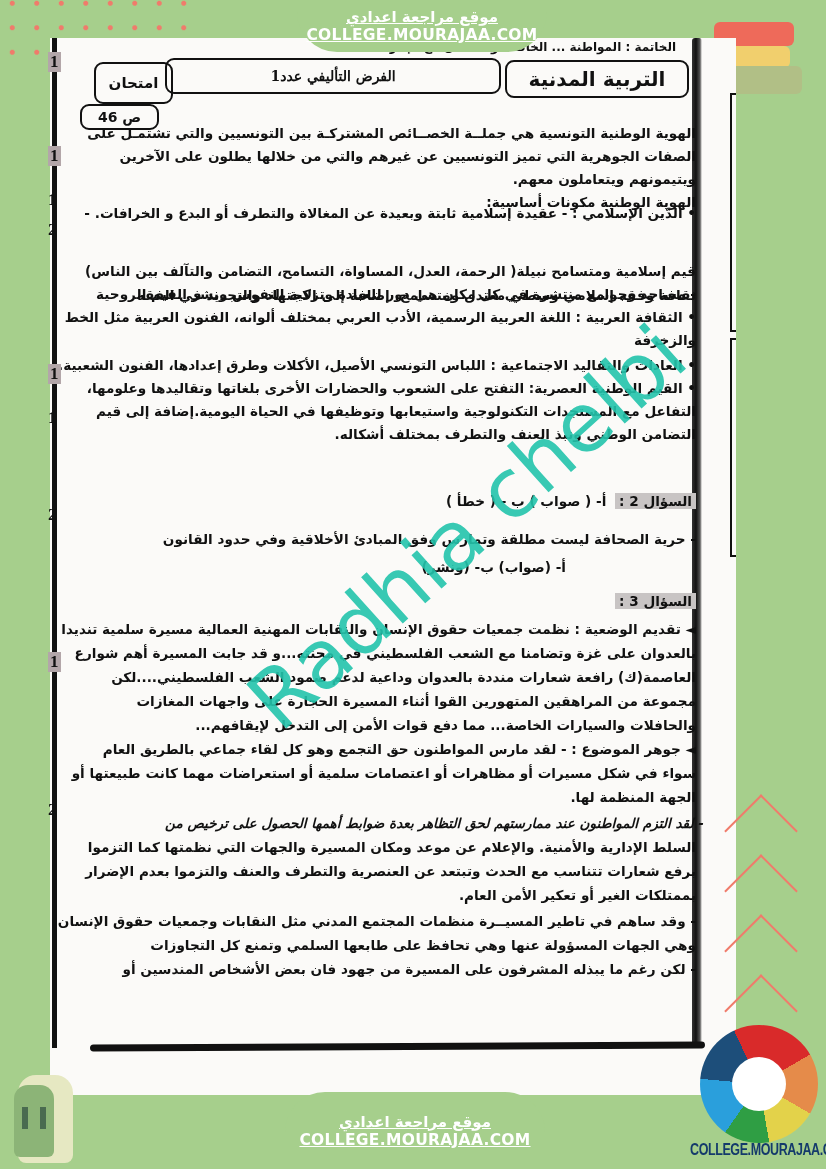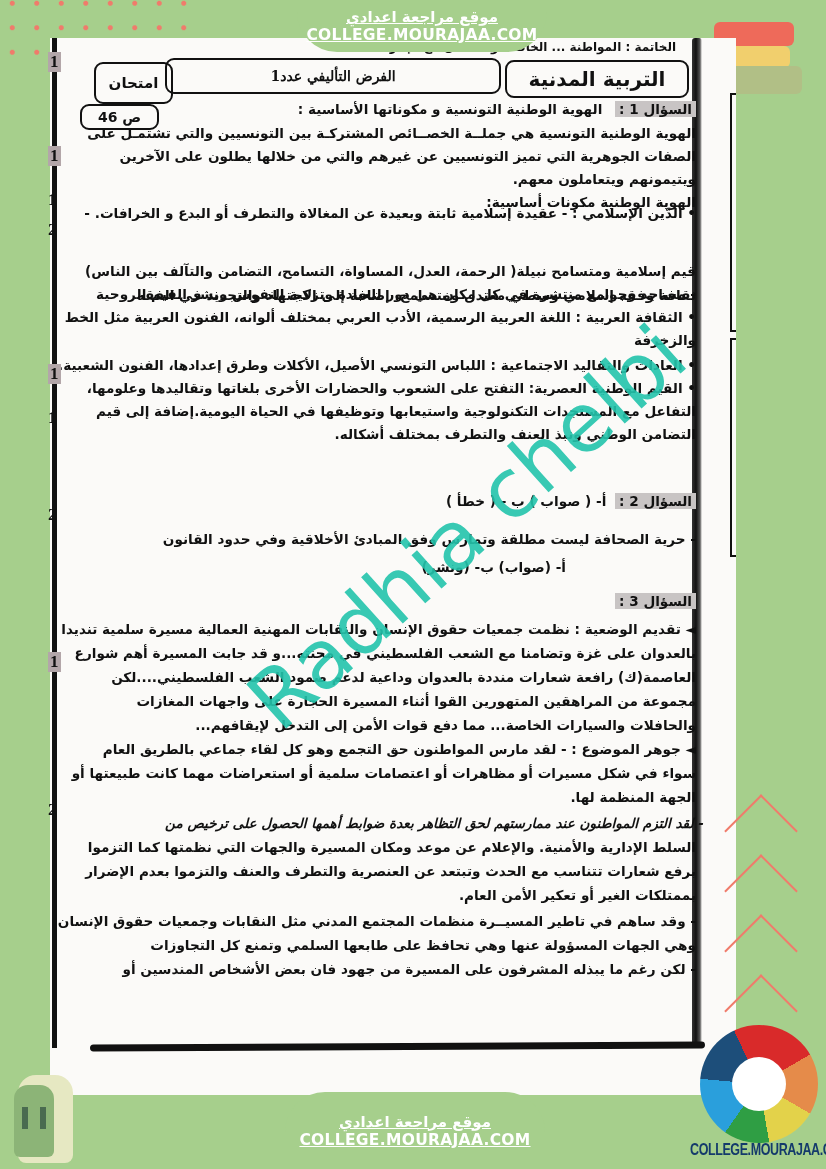--- a/index.html
+++ b/index.html
@@ -59,24 +59,20 @@
   <div class="box" style="left:115px;top:20px;width:332px;height:32px;font-size:14px;font-family:'DejaVu Serif',serif;">
     <span>الفرض التأليفي عدد1</span>
   </div>
   <div class="box" style="left:44px;top:24px;width:75px;height:38px;font-size:15px;">
     <span>امتحان</span>
   </div>
   <div class="box" style="left:30px;top:66px;width:75px;height:22px;font-size:14px;align-items:center;">
     <span>ص 46</span>
   </div>
 
-  <div class="text t" style="right:40px;top:60px;">
-    <span class="qlabel">السؤال 1 :</span>
-    <span style="margin-right:8px;">الهوية الوطنية التونسية و مكوناتها الأساسية :</span>
-  </div>
   <div class="text t" style="right:40px;top:84px;">الهوية الوطنية التونسية هي جملــة الخصــائص المشتركـة بين التونسيين والتي تشتمـل على</div>
   <div class="text t" style="right:40px;top:107px;">الصفات الجوهرية التي تميز التونسيين عن غيرهم والتي من خلالها يطلون على الآخرين</div>
   <div class="text t" style="right:40px;top:130px;">ويتيمونهم ويتعاملون معهم.</div>
   <div class="text t" style="right:40px;top:153px;">الهوية الوطنية مكونات أساسية:</div>
   <div class="text t" style="right:40px;top:164px;">• الدّين الإسلامي : - عقيدة إسلامية ثابتة وبعيدة عن المغالاة والتطرف أو البدع و الخرافات. -</div>
   <div class="text t" style="right:40px;top:198px;margin-top:48px;">ثقافة وفقه إسلامي وسطي معتدل ومتسامح، إضافة إلى الاجتهاد والتجديد في الفقه</div>
   <div class="text t" style="right:40px;top:222px;">قيم إسلامية ومتسامح نبيلة( الرحمة، العدل، المساواة، التسامح، التضامن والتآلف بين الناس)</div>
   <div class="text t" style="right:40px;top:245px;">- مساجد وجوامع منتشرة في كل مكان هي دور للعبادة وتزكية النفوس ونشر القيم الروحية</div>
   <div class="text t" style="right:40px;top:268px;">• الثقافة العربية : اللغة العربية الرسمية، الأدب العربي بمختلف ألوانه، الفنون العربية مثل الخط</div>
   <div class="text t" style="right:40px;top:291px;">والزخرفة</div>

